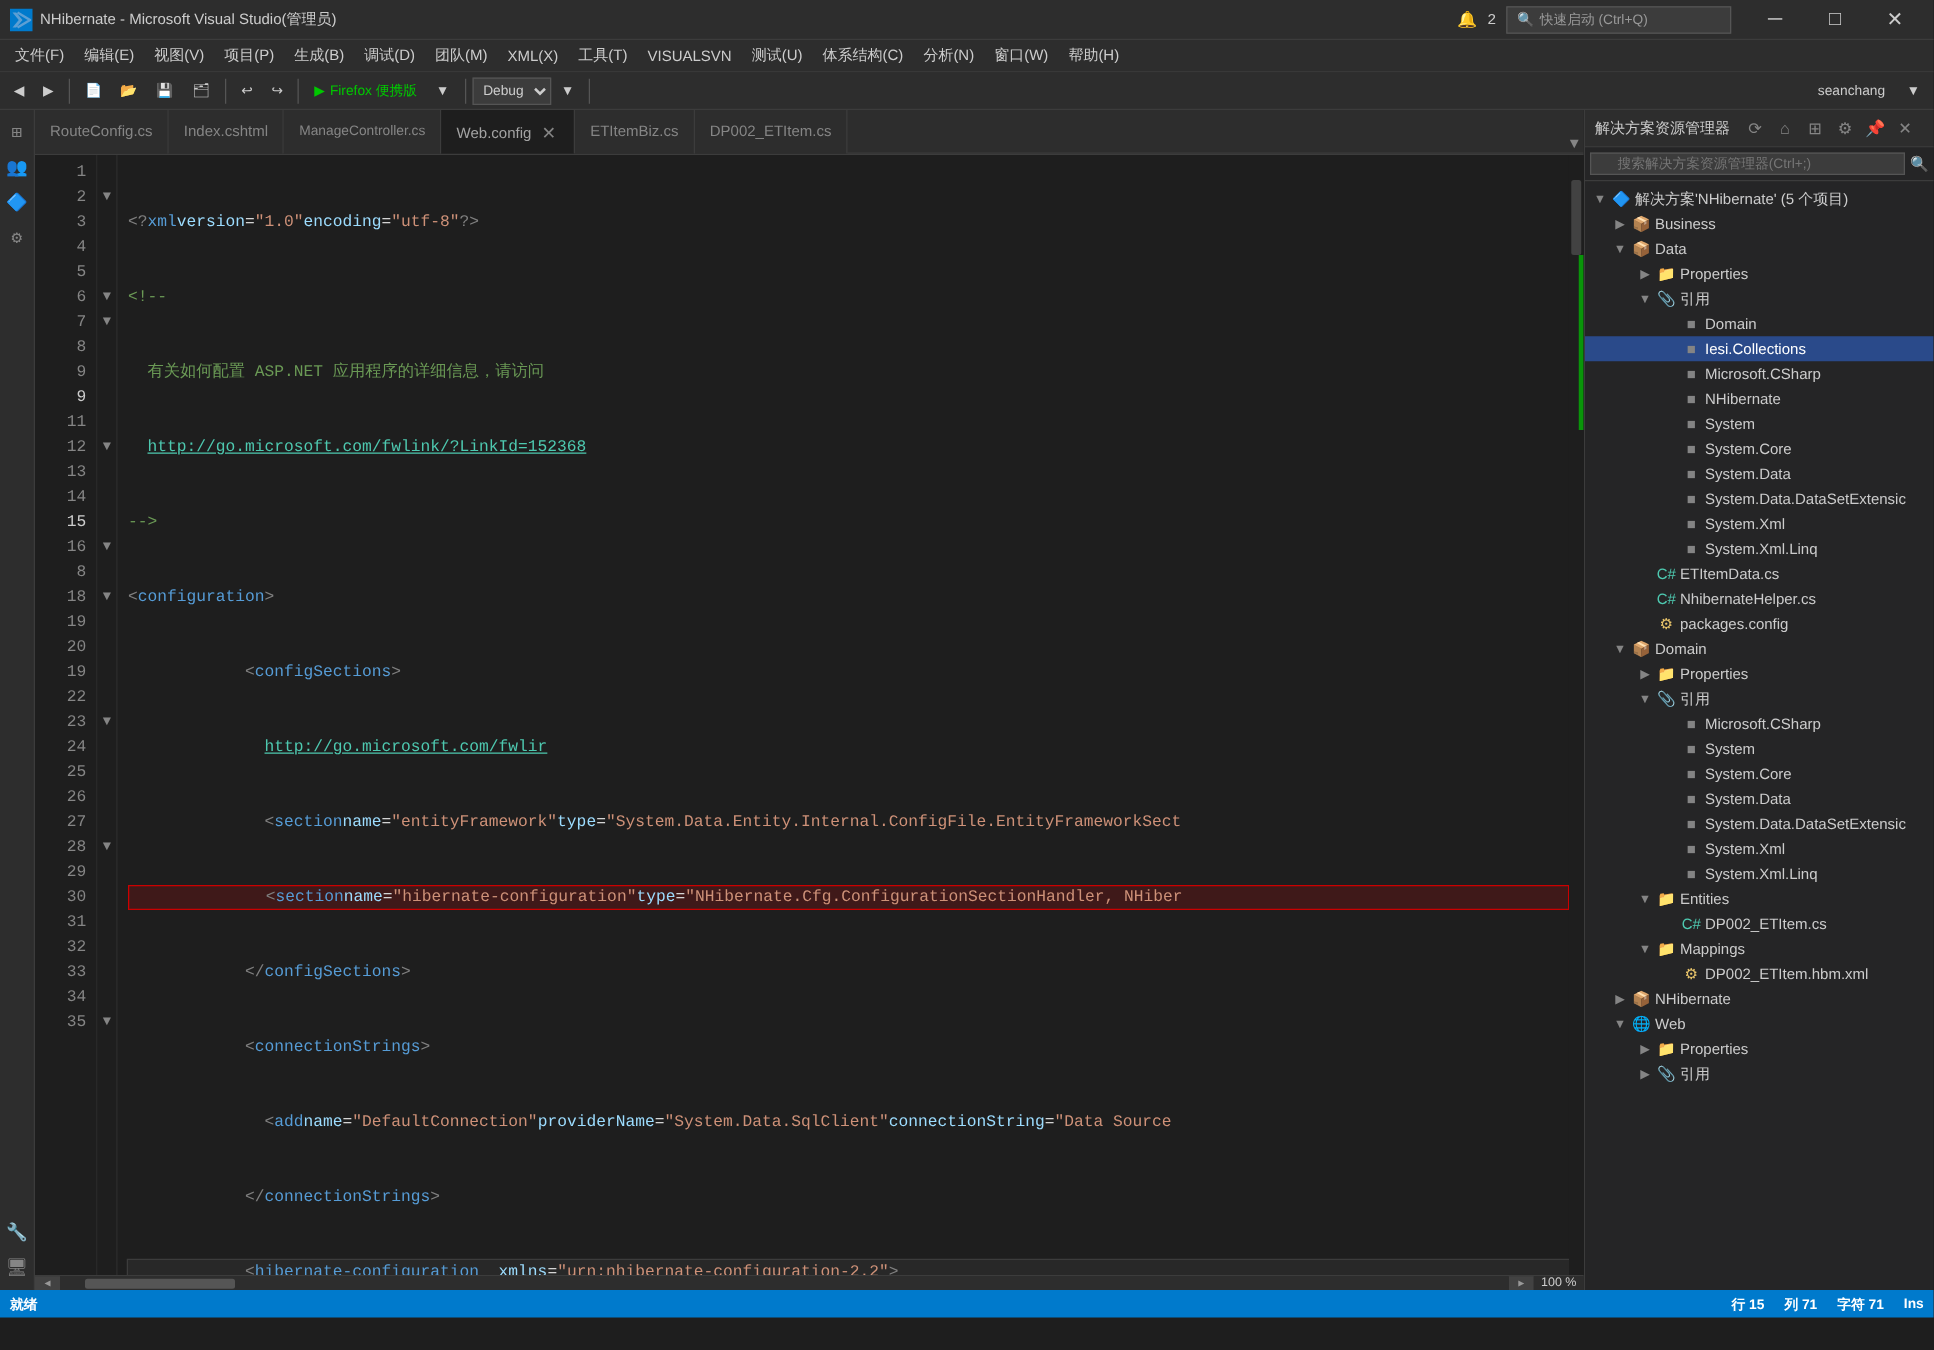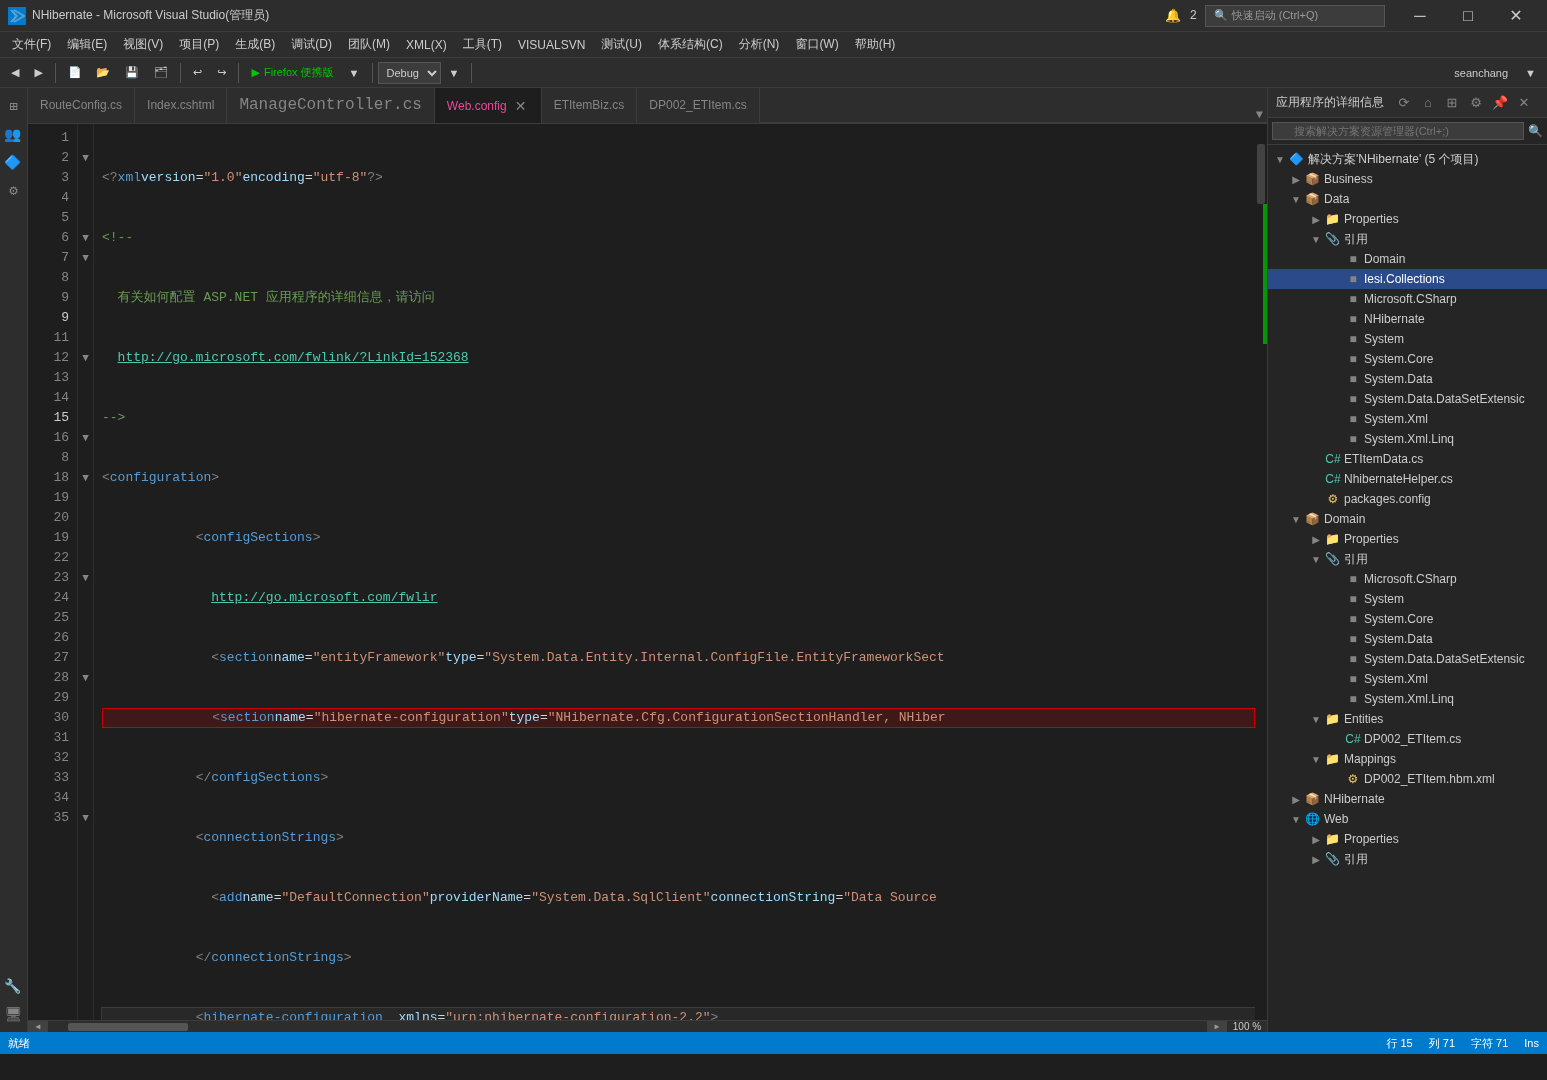--- a/index.html
+++ b/index.html
@@ -265,21 +265,21 @@
       height: 22px;
       background: #007acc;
       display: flex;
       align-items: center;
       padding: 0 8px;
       font-family: 'Segoe UI', sans-serif;
       font-size: 11px;
       color: #ffffff;
       gap: 16px;
     }
-    .status-item { display: flex; align-items: flex-start; gap: 4px; }
+    .status-item { display: flex; align-items: flex-start; gap: 4px; font-weight: bold; }
 
     
     #editor-scroll-track {
       width: 12px;
       background: #1e1e1e;
       position: relative;
     }
     #editor-scroll-thumb {
       width: 8px;
       height: 60px;
@@ -408,24 +408,24 @@
   <div id="editor-container">
 
     <div id="tab-bar">
       <div class="tab">
         <span style="font-family:'Segoe UI',sans-serif;font-size:12px;">RouteConfig.cs</span>
       </div>
       <div class="tab">
         <span style="font-family:'Segoe UI',sans-serif;font-size:12px;">Index.cshtml</span>
       </div>
       <div class="tab">
-        <span style="font-family:Liberation Mono, monospace;font-size:16px;">ManageController.cs</span>
+        <span style="font-family:Liberation Sans, sans-serif;font-size:11px;">ManageController.cs</span>
       </div>
       <div class="tab active">
-        <span style="font-family:'Segoe UI',sans-serif;font-size:12px;color:#ec4899;">Web.config</span>
+        <span style="font-family:'Segoe UI',sans-serif;font-size:12px;color:#a3a3a3;">Web.config</span>
         <span class="tab-close">✕</span>
       </div>
       <div class="tab">
         <span style="font-family:'Segoe UI',sans-serif;font-size:12px;">ETItemBiz.cs</span>
       </div>
       <div class="tab">
         <span style="font-family:'Segoe UI',sans-serif;font-size:12px;">DP002_ETItem.cs</span>
       </div>
       <div style="flex:1;border-bottom:1px solid #3c3c3c;"></div>
       <div style="padding:0 4px;border-bottom:1px solid #3c3c3c;display:flex;align-items:center;">
@@ -590,21 +590,21 @@
       <div style="flex:1;background:#2d2d2d;height:12px;position:relative;">
         <div style="position:absolute;left:20px;width:120px;height:8px;top:2px;background:#555;border-radius:2px;"></div>
       </div>
       <div style="width:20px;height:12px;background:#424242;cursor:pointer;display:flex;align-items:center;justify-content:center;color:#999;font-size:8px;">▶</div>
       <div style="width:40px;height:12px;background:#2d2d2d;color:#ccc;font-size:10px;display:flex;align-items:center;justify-content:center;font-family:'Segoe UI',sans-serif;">100 %</div>
     </div>
   </div>
 
   <div id="right-panel">
     <div id="solution-explorer-header">
-      <span style="font-family:'Segoe UI',sans-serif;font-size:12px;">应用程序的详细信息</span>
+      <span style="font-family:'Segoe UI',sans-serif;font-size:12px;">解决方案资源管理器</span>
       <div class="solution-explorer-toolbar">
         <button class="se-btn">⟳</button>
         <button class="se-btn">⌂</button>
         <button class="se-btn">⊞</button>
         <button class="se-btn">⚙</button>
         <button class="se-btn">📌</button>
         <button class="se-btn">✕</button>
       </div>
     </div>
 

